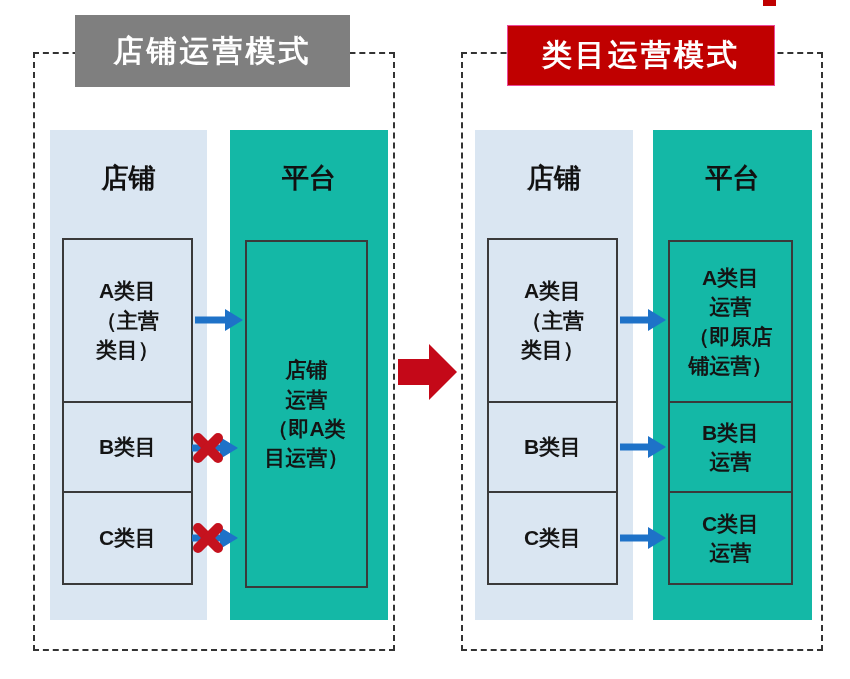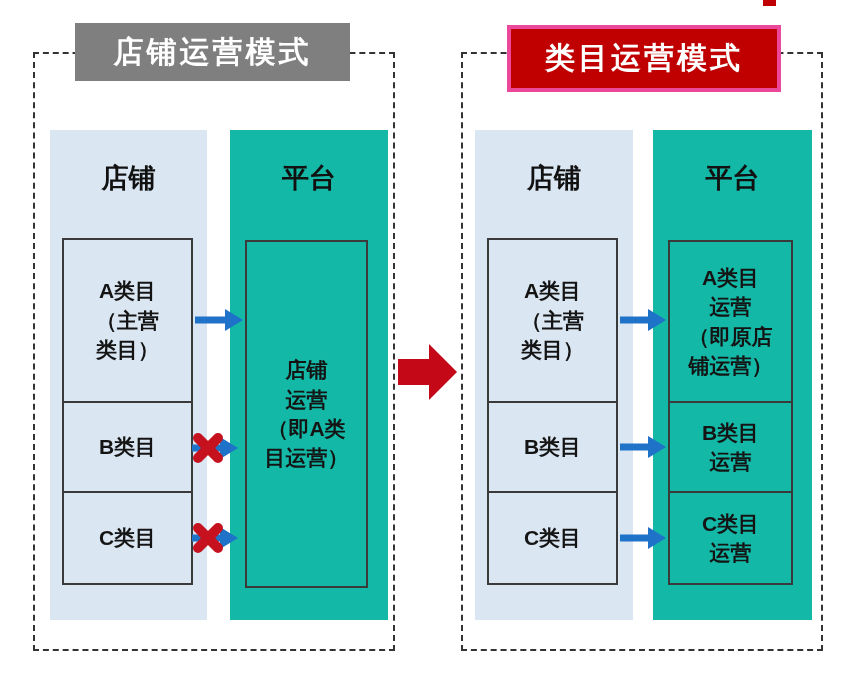--- a/index.html
+++ b/index.html
@@ -8,21 +8,21 @@
     font-family:"Liberation Sans","DejaVu Sans",sans-serif;color:#141414;
   }
   .panel-dashed{
     position:absolute;border:2px dashed #333333;background:transparent;
   }
   .panel-title{
     position:absolute;display:flex;align-items:center;justify-content:center;
     color:#ffffff;font-weight:bold;font-size:30px;letter-spacing:3px;z-index:5;
   }
   .title-gray{background:#7f7f7f;}
-  .title-red{background:#c00000;border:4px solid #ec4899;}
+  .title-red{background:#c00000;border:1px solid #ec4899;}
   .col{position:absolute;z-index:1;}
   .col-blue{background:#dae6f2;}
   .col-peach{background:#14b8a6;}
   .col-header{
     position:absolute;top:30px;left:0;width:100%;text-align:center;
     font-size:27px;font-weight:bold;color:#111111;
   }
   .box{
     box-sizing:border-box;border:2px solid #3a3a3a;
     display:flex;align-items:center;justify-content:center;text-align:center;
@@ -37,21 +37,21 @@
 </style>
 </head>
 <body>
 
 <div class="stage">
 
   <div class="crop-mark" style="left:763px;top:0;width:13px;height:6px;"></div>
 
   <div class="panel-dashed" style="left:33px;top:52px;width:358px;height:595px;"></div>
 
-  <div class="panel-title title-gray" style="left:75px;top:23px;width:275px;height:58px;">店铺运营模式</div>
+  <div class="panel-title title-gray" style="left:75px;top:15px;width:275px;height:72px;">店铺运营模式</div>
 
   <div class="col col-blue" style="left:50px;top:130px;width:157px;height:490px;">
     <div class="col-header">店铺</div>
   </div>
   <div class="stack" style="left:62px;top:238px;width:131px;">
     <div class="box" style="height:165px;">A类目
 （主营
 类目）</div>
     <div class="box" style="height:92px;">B类目</div>
     <div class="box" style="height:94px;">C类目</div>

